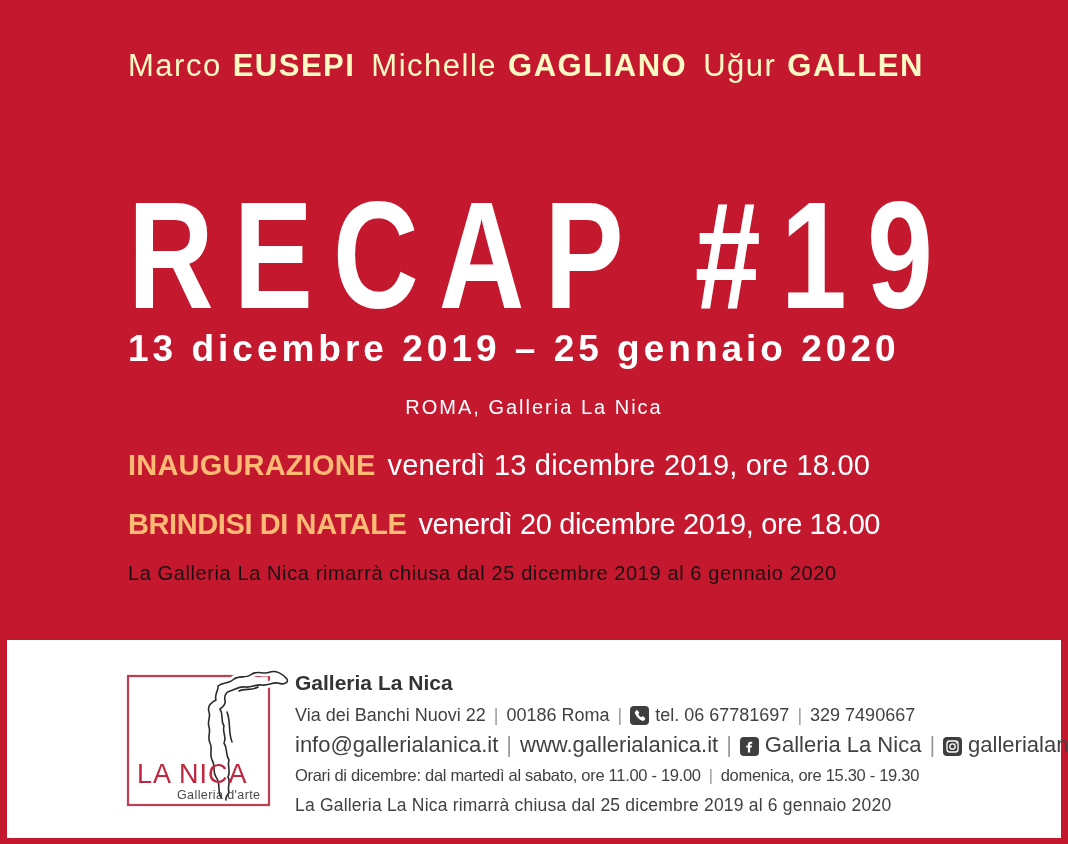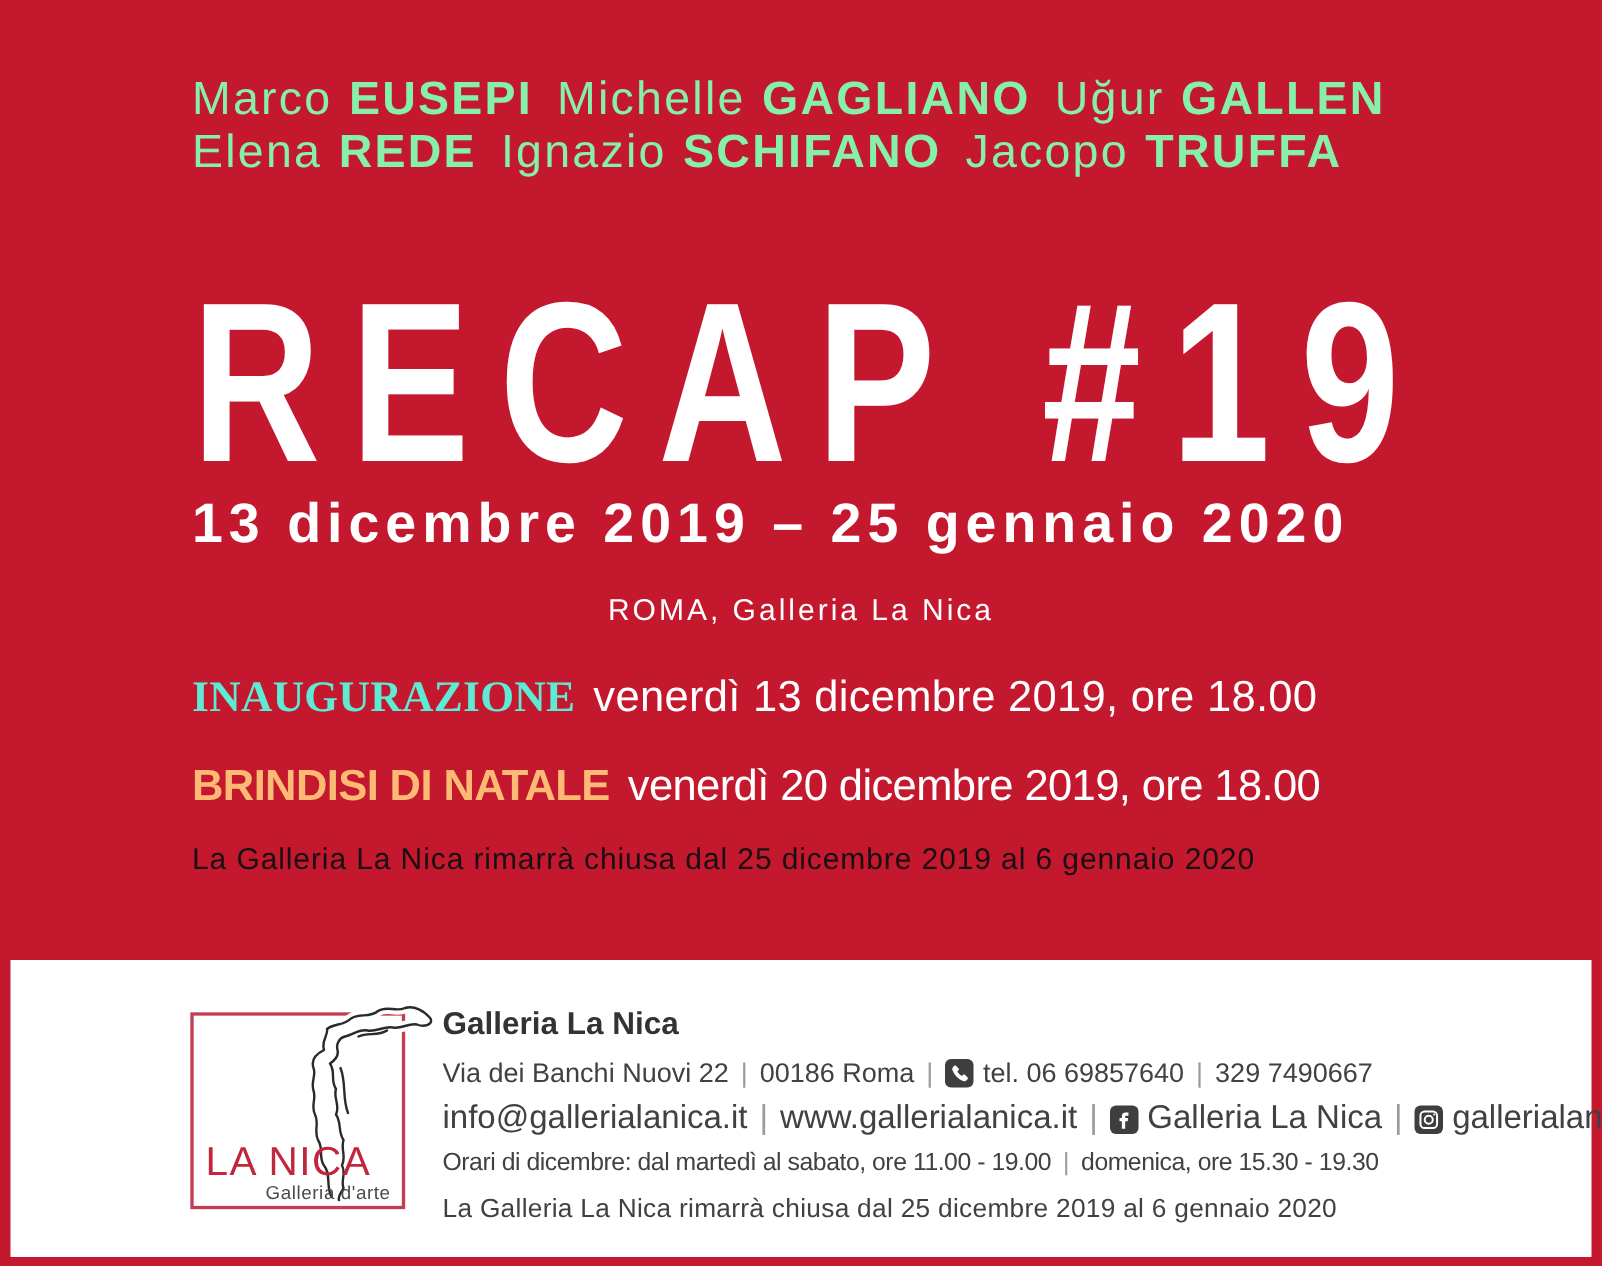--- a/index.html
+++ b/index.html
@@ -8,21 +8,21 @@
     position: relative;
     background: #C4182F;
     font-family: "Liberation Sans", sans-serif;
     overflow: hidden;
   }
 
   
   .red-line { position: absolute; left: 128px; right: 128px; white-space: nowrap; }
 
   .artists { top: 48px; }
-  .artist-line { font-size: 31px; line-height: 35px; letter-spacing: 1.5px; color: #86efac; white-space: nowrap; }
+  .artist-line { font-size: 31px; line-height: 35px; letter-spacing: 1.5px; color: #fef9c3; white-space: nowrap; }
   .artist { margin-right: 16px; }
   .fn { font-weight: 400; margin-right: 11px; }
   .ln { font-weight: 700; }
 
   .title {
     top: 179px;
     color: #FFFFFF;
     font-size: 152px;
     font-weight: 700;
     line-height: 1.0;
@@ -44,21 +44,21 @@
     color: #FFFFFF;
     font-size: 20px;
     font-weight: 400;
     letter-spacing: 2px;
     text-align: center;
   }
 
   .event-line { font-size: 29px; color: #FFFFFF; font-weight: 400; letter-spacing: 0.2px; }
   .event-line .event-label { font-weight: 700; margin-right: 12px; }
   .inaug { top: 449px; }
-  .inaug .event-label { color: #5eead4; font-family: Liberation Serif, serif; }
+  .inaug .event-label { color: #fdba74; }
   .brindisi { top: 508px; letter-spacing: -0.4px; }
   .brindisi .event-label { color: #fdba74; }
 
   .closure-red {
     top: 562px;
     color: #1A0F13;
     font-size: 20px;
     font-weight: 400;
     letter-spacing: 0.6px;
   }
@@ -98,21 +98,20 @@
   }
   .sq-icon svg { display: block; width: 19px; height: 19px; }
 </style>
 </head>
 <body>
 
 <section>
 
   <div class="red-line artists">
     <div class="artist-line"><span class="artist"><span class="fn">Marco</span><span class="ln">EUSEPI</span></span><span class="artist"><span class="fn">Michelle</span><span class="ln">GAGLIANO</span></span><span class="artist"><span class="fn">Uğur</span><span class="ln">GALLEN</span></span></div>
-    <div class="artist-line"><span class="artist"><span class="fn">Elena</span><span class="ln">REDE</span></span><span class="artist"><span class="fn">Ignazio</span><span class="ln">SCHIFANO</span></span><span class="artist"><span class="fn">Jacopo</span><span class="ln">TRUFFA</span></span></div>
   </div>
 
   <h1 class="red-line title">RECAP #19</h1>
 
   <div class="red-line dates">13 dicembre 2019 – 25 gennaio 2020</div>
 
   <div class="red-line venue">ROMA, Galleria La Nica</div>
 
   <div class="red-line event-line inaug"><span class="event-label">INAUGURAZIONE</span><span class="event-details">venerdì 13 dicembre 2019, ore 18.00</span></div>
 
@@ -142,21 +141,21 @@
     <div class="logo-name">LA NICA</div>
     <div class="logo-tagline">Galleria d'arte</div>
   </div>
 
   <div class="contact">
 
     <div class="gallery-name">Galleria La Nica</div>
 
     <div class="row"><span>Via dei Banchi Nuovi 22</span><span class="sep">|</span><span>00186 Roma</span><span class="sep">|</span><span class="sq-icon"><svg viewBox="0 0 24 24">
             <path fill="#FFFFFF" d="M7.6 5.8c.5-.5 1.3-.5 1.8 0l1.9 1.9c.5.5.5 1.2.1 1.7l-1 1.1c.9 1.6 2.2 2.9 3.8 3.8l1.1-1c.5-.4 1.2-.4 1.7.1l1.9 1.9c.5.5.5 1.3 0 1.8l-.9.9c-.7.7-1.8.9-2.7.5-4.1-1.6-7.4-4.9-9-9-.4-.9-.2-2 .5-2.7z"></path>
-          </svg></span><span>tel. 06 69857640</span><span class="sep">|</span><span>329 7490667</span></div>
+          </svg></span><span>tel. 06 67781697</span><span class="sep">|</span><span>329 7490667</span></div>
 
     <div class="row socials"><span>info@gallerialanica.it</span><span class="sep">|</span><span>www.gallerialanica.it</span><span class="sep">|</span><span class="sq-icon"><svg viewBox="0 0 24 24">
             <path fill="#FFFFFF" d="M13.8 8.6h1.7V5.9h-2.3c-2.1 0-3.2 1.3-3.2 3.2v1.5H8v2.7h2v6.2h2.8v-6.2h2.1l.3-2.7h-2.4V9.4c0-.5.3-.8 1-.8z"></path>
           </svg></span><span>Galleria La Nica</span><span class="sep">|</span><span class="sq-icon"><svg viewBox="0 0 24 24">
             <g fill="none" stroke="#FFFFFF" stroke-width="1.7">
               <rect x="5" y="5" width="14" height="14" rx="3.5"></rect>
               <circle cx="12" cy="12" r="3.4"></circle>
               <circle cx="16.6" cy="7.6" r="0.9" fill="#FFFFFF" stroke="none"></circle>
             </g>
           </svg></span><span>gallerialanica</span></div>

